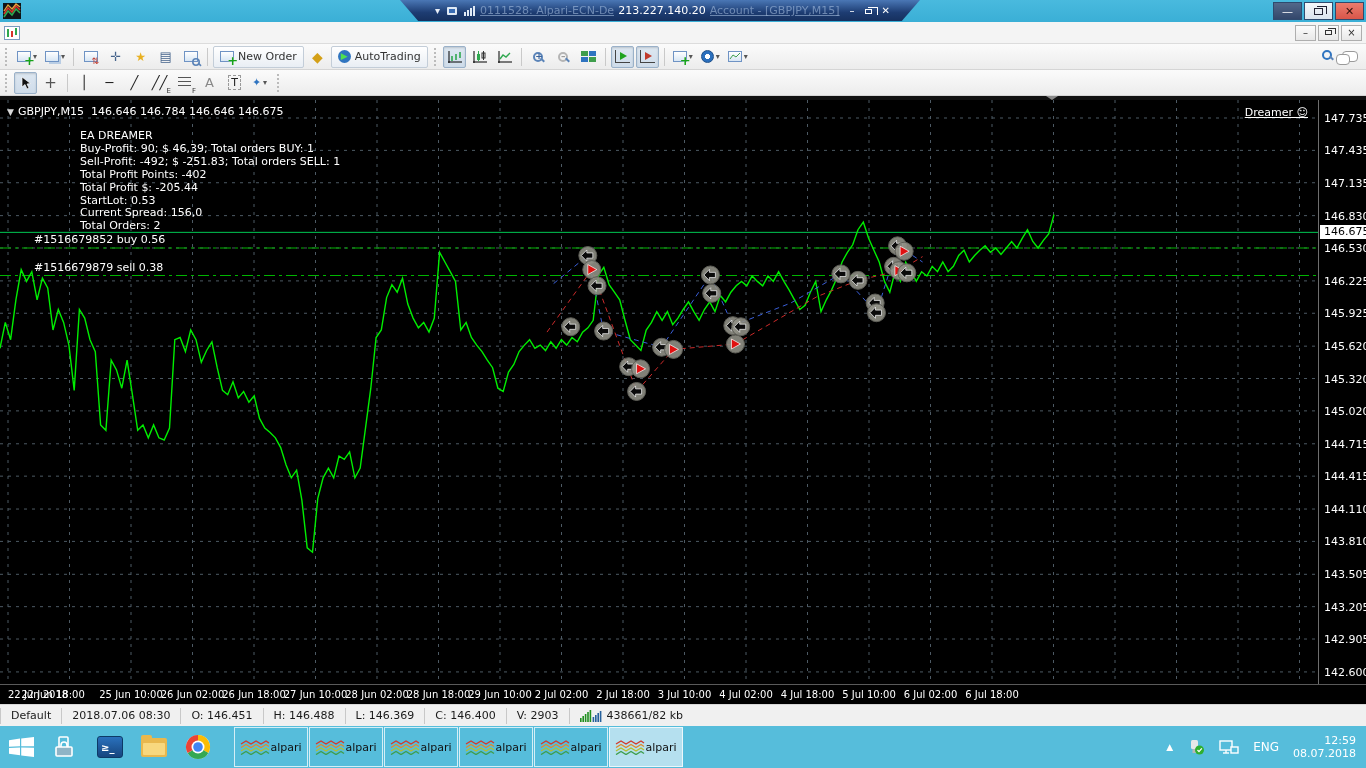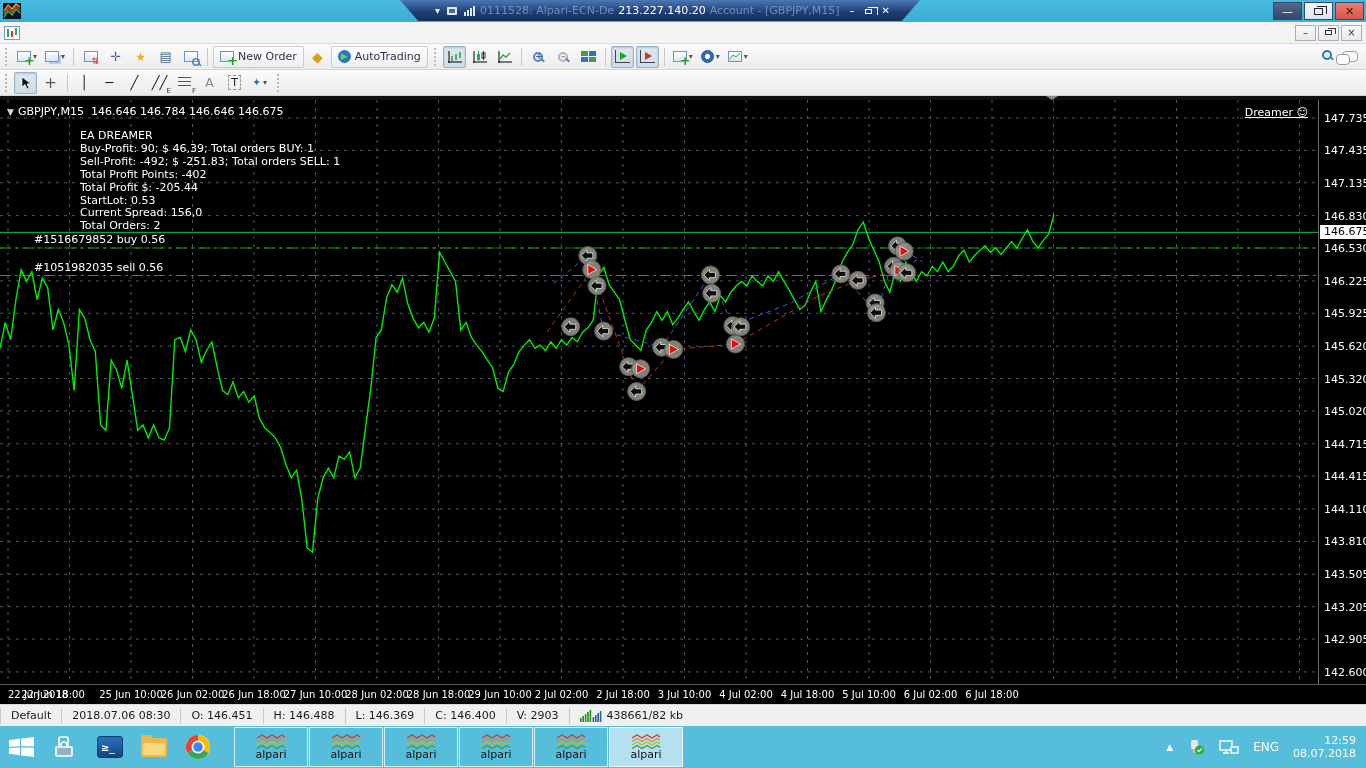--- a/index.html
+++ b/index.html
@@ -8,21 +8,21 @@
   .screen { position:relative; width:1366px; height:768px; background:#e8e8e8; }
 
   
   .titlebar { position:absolute; left:0; top:0; width:1366px; height:22px;
               background:linear-gradient(#49bade,#3aafd6); display:flex; align-items:center; }
   .mt4-logo { width:18px; height:16px; margin-left:3px; }
   .rdp-bar { position:absolute; left:400px; top:0; width:520px; height:21px;
              background:linear-gradient(#4a77b5,#1d3c72 60%,#16305e);
              clip-path:polygon(0 0,100% 0,96.5% 100%,3.5% 100%);
              display:flex; align-items:center; color:#fff; font-size:11px; padding:0 30px; }
-  .rdp-bar .ghost { color:rgba(175,198,230,.55); white-space:nowrap; overflow:hidden; }
+  .rdp-bar .ghost { color:rgba(175,198,230,.55); white-space:nowrap; overflow:hidden;text-decoration:underline; }
   .rdp-ip { color:#fff; margin:0 4px; white-space:nowrap; }
   .rdp-glyph { color:#e8eef8; font-size:10px; margin:0 5px; cursor:default; }
   .rdp-ctl { margin-left:auto; display:flex; gap:10px; font-size:10px; color:#fff; }
   .sigbars { display:inline-flex; align-items:flex-end; gap:1px; margin:0 5px; }
   .sigbars i { width:2px; background:#dfe9f5; display:block; }
   .pin-ic { width:10px; height:8px; border:2px solid #dfe9f5; border-radius:1px; margin:0 2px; background:#3a6db5; }
   .winbtns { position:absolute; right:2px; top:2px; display:flex; gap:2px; }
   .wb { width:29px; height:18px; display:flex; align-items:center; justify-content:center;
         font-size:11px; border:1px solid #2e4a6e; cursor:default; }
   .wb-min { background:linear-gradient(#53688a,#33476b); color:#fff; }
@@ -95,21 +95,21 @@
   
   .statusbar { position:absolute; left:0; top:704px; width:1366px; height:22px; background:#f0f0f0;
                border-top:1px solid #d8d8d8; display:flex; align-items:center; font-size:11px; color:#1a1a1a; }
   .st-seg { padding:0 10px; border-left:1px solid #c8c8c8; height:16px; display:flex; align-items:center; gap:5px; white-space:nowrap; }
   .st-help { flex:1; border-left:none; padding-left:6px; }
 
   
   .taskbar { position:absolute; left:0; top:726px; width:1366px; height:42px; background:#56bddb; display:flex; align-items:center; }
   .tk-btn { width:44px; height:40px; display:flex; align-items:center; justify-content:center; cursor:default; }
   .app-btn { width:74px; height:40px; border:1px solid rgba(255,255,255,.75); margin-right:1px;
-             display:flex; flex-direction:column; align-items:center; justify-content:center; cursor:default; }
+             display:flex; flex-direction:row; align-items:center; justify-content:center; cursor:default; }
   .app-btn.active { background:#b5e0ef; }
   .app-btn .app-label { font-size:11px; color:#111; line-height:11px; }
   .tray { margin-left:auto; display:flex; align-items:center; gap:14px; color:#fff; padding-right:10px; }
   .tray .chev { font-size:9px; }
   .tray-lang { font-size:12px; }
   .tray-clock { text-align:right; font-size:11px; line-height:13px; }
   .ps-ic { width:26px; height:22px; border-radius:3px; background:linear-gradient(#2a71bd,#16457e); border:1px solid #0d3a66;
            color:#fff; font-size:10px; font-weight:bold; display:flex; align-items:center; padding-left:3px; }
   .folder-ic { width:26px; height:19px; position:relative; }
   .folder-ic .back { position:absolute; inset:0; background:#e9b84d; border-radius:2px; }
@@ -451,21 +451,21 @@
           <div>EA DREAMER</div>
           <div>Buy-Profit: 90; $ 46,39; Total orders BUY: 1</div>
           <div>Sell-Profit: -492; $ -251.83; Total orders SELL: 1</div>
           <div>Total Profit Points: -402</div>
           <div>Total Profit $: -205.44</div>
           <div>StartLot: 0.53</div>
           <div>Current Spread: 156,0</div>
           <div>Total Orders: 2</div>
         </div>
       <div class="order-label" id="order-label-buy" style="top: 132.998px;">#1516679852 buy 0.56</div>
-      <div class="order-label" id="order-label-sell" style="top: 160.504px;">#1051982035 sell 0.56</div>
+      <div class="order-label" id="order-label-sell" style="top: 160.504px;">#1516679879 sell 0.38</div>
     </div>
 
     <div class="price-axis" id="price-axis">
         <span class="price-tick" style="top: 12.0143px;">147.735</span>
         <span class="price-tick" style="top: 44.3753px;">147.435</span>
         <span class="price-tick" style="top: 76.7363px;">147.135</span>
         <span class="price-tick" style="top: 109.637px;">146.830</span>
         <span class="price-tick" style="top: 141.998px;">146.530</span>
         <span class="price-tick" style="top: 174.898px;">146.225</span>
         <span class="price-tick" style="top: 207.259px;">145.925</span>

